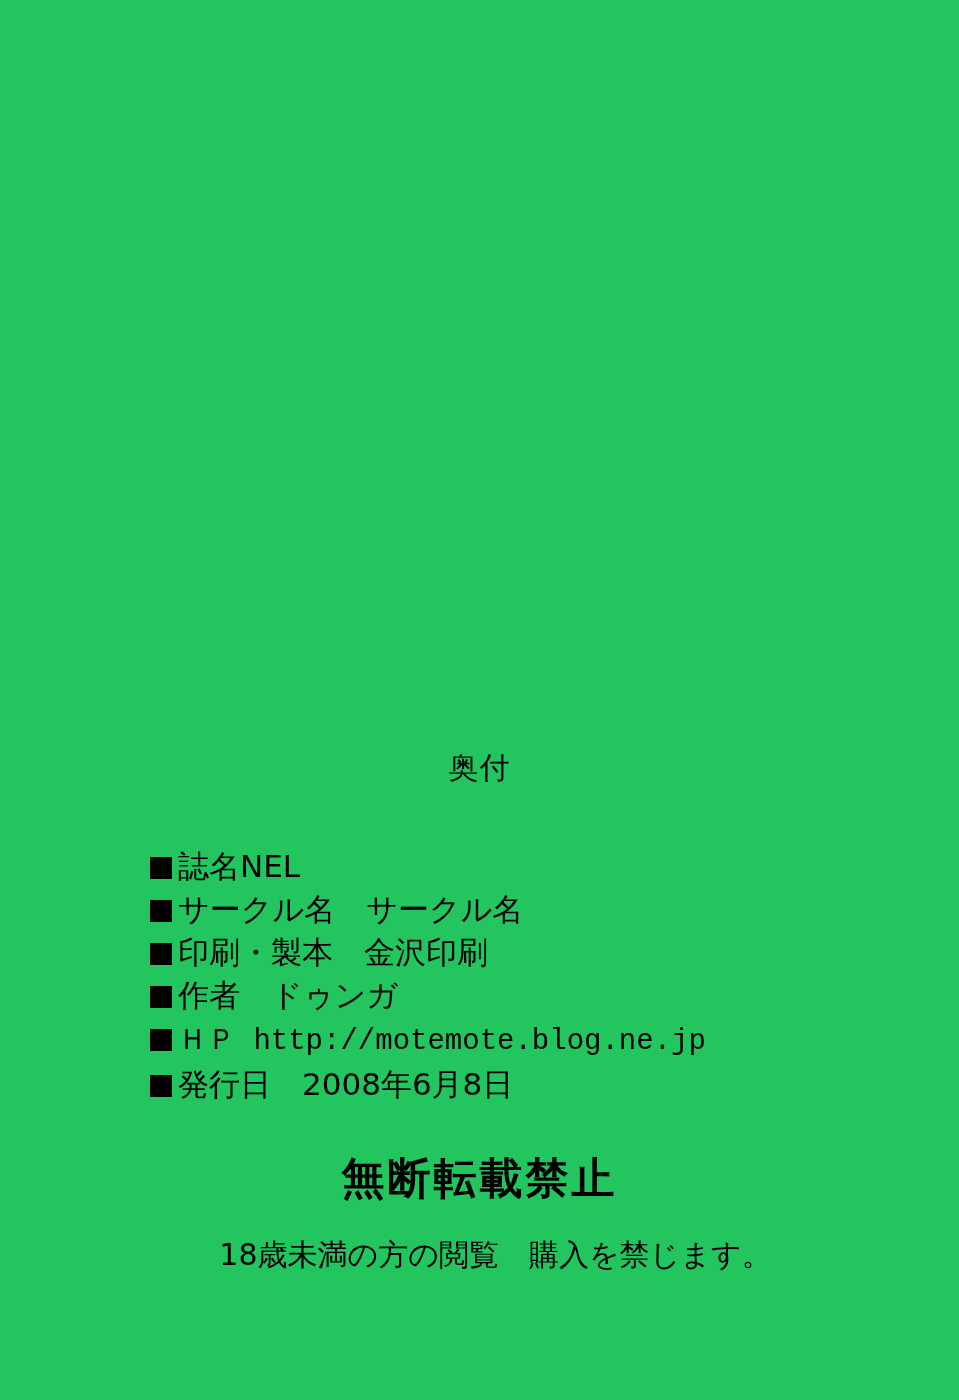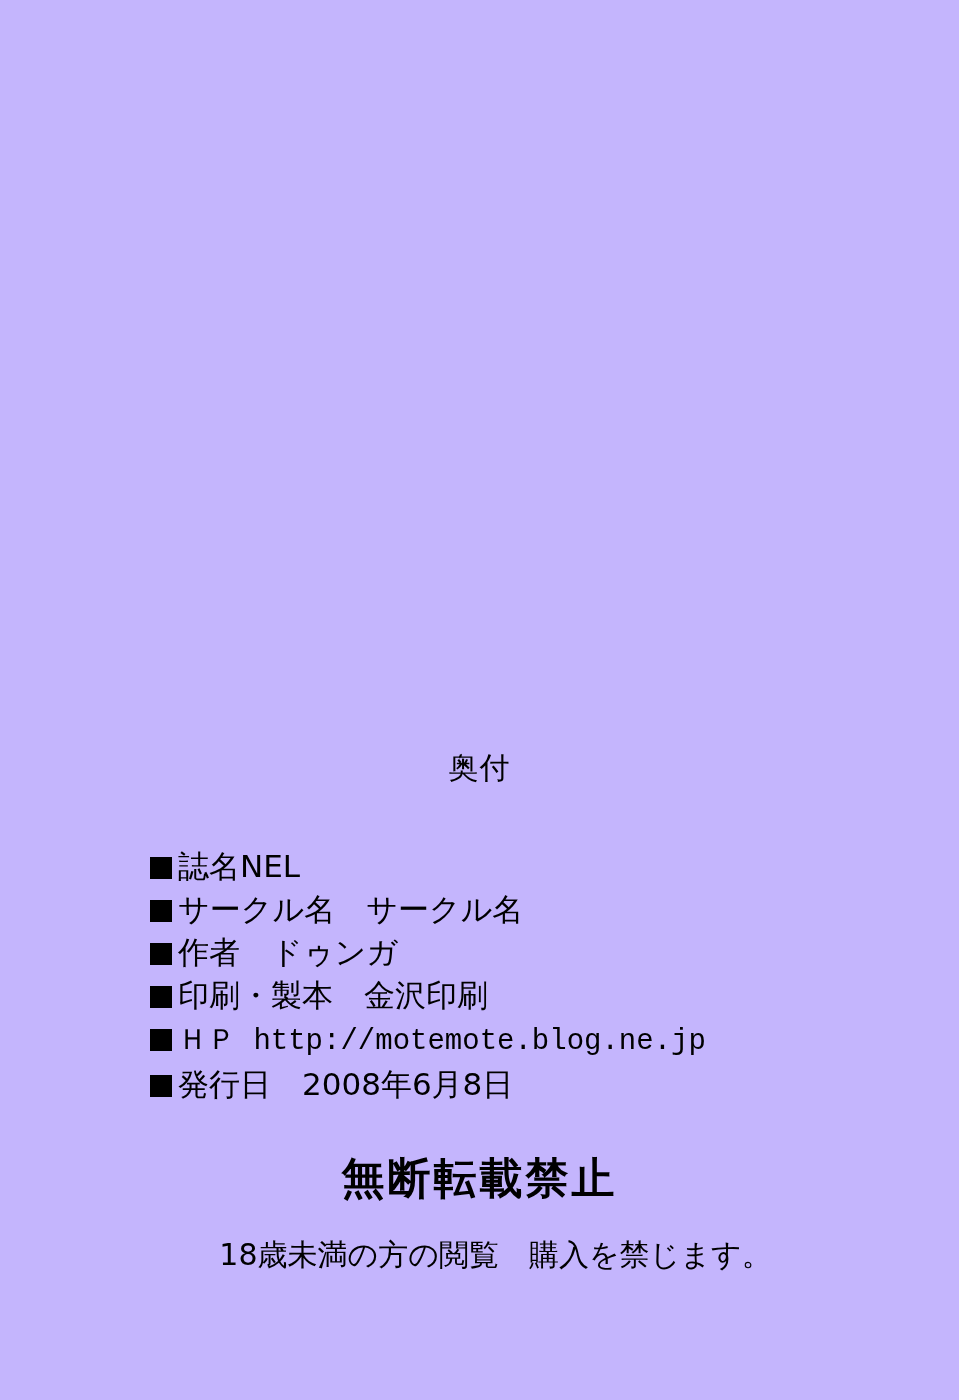--- a/index.html
+++ b/index.html
@@ -4,21 +4,21 @@
 <style>
   html, body {
     margin: 0;
     padding: 0;
     background: #ffffff;
   }
   .page {
     position: relative;
     width: 959px;
     height: 1400px;
-    background: #c4b5fd;
+    background: #22c55e;
     margin: 0 auto;
     overflow: hidden;
     font-family: "DejaVu Sans", sans-serif;
     color: #000000;
   }
 
   .colophon-title {
     position: absolute;
     top: 748px;
     left: 0;
@@ -99,23 +99,23 @@
 
 <div class="page">
 
   <div class="colophon-title">奥付</div>
 
   <div class="info-block">
     <span class="info-line"><span class="sq"></span><span class="txt">誌名</span><span class="txt" style="">NEL</span></span>
 
     <span class="info-line"><span class="sq"></span><span class="txt">サークル名</span><span class="txt">　サークル名</span></span>
 
+    <span class="info-line"><span class="sq"></span><span class="txt">印刷・製本</span><span class="txt">　金沢印刷</span></span>
+
     <span class="info-line"><span class="sq"></span><span class="txt">作者</span><span class="txt">　ドゥンガ</span></span>
-
-    <span class="info-line"><span class="sq"></span><span class="txt">印刷・製本</span><span class="txt">　金沢印刷</span></span>
 
     <span class="info-line url-line"><span class="sq"></span><span class="txt">ＨＰ</span><span class="txt"> http://motemote.blog.ne.jp</span></span>
 
     <span class="info-line date-line"><span class="sq"></span><span class="txt">発行日</span><span class="txt">　2008年6月8日</span></span>
   </div>
 
   <div class="warning-main">無断転載禁止</div>
 
   <div class="warning-sub">18歳未満の方の閲覧　購入を禁じます。</div>
 

